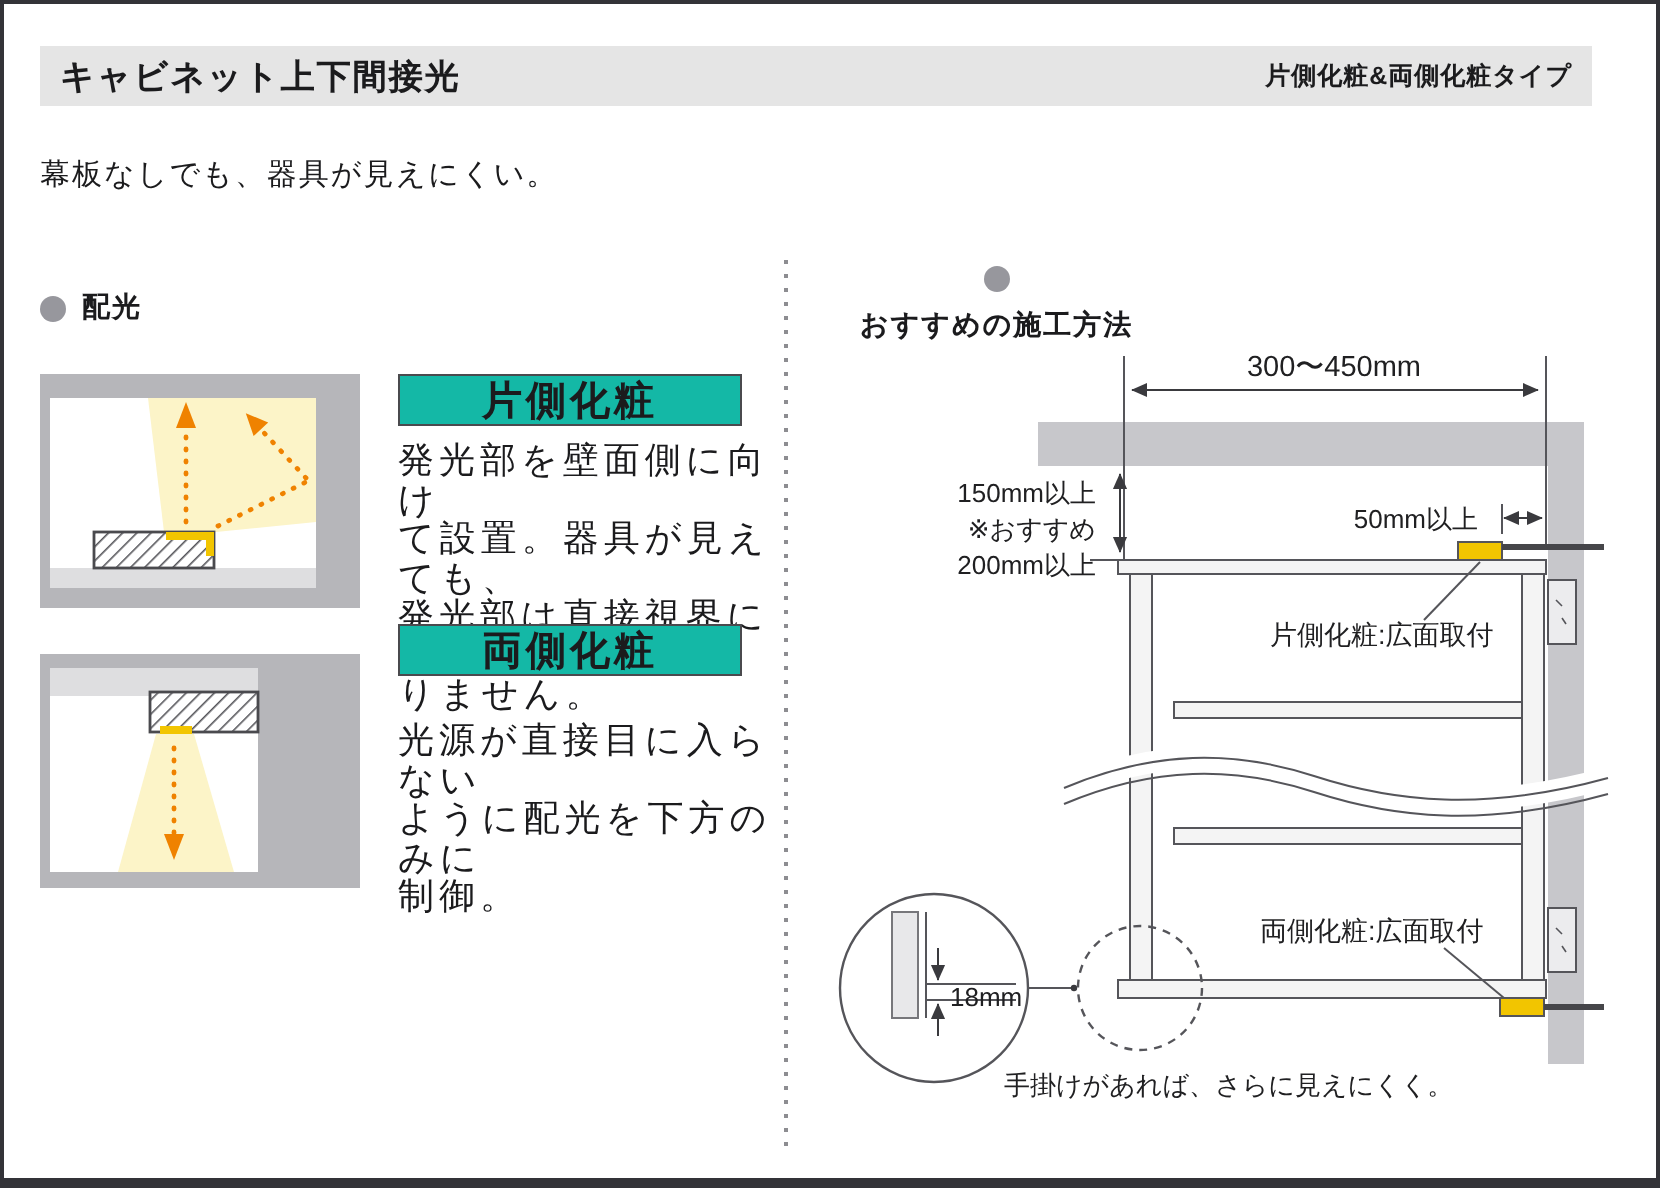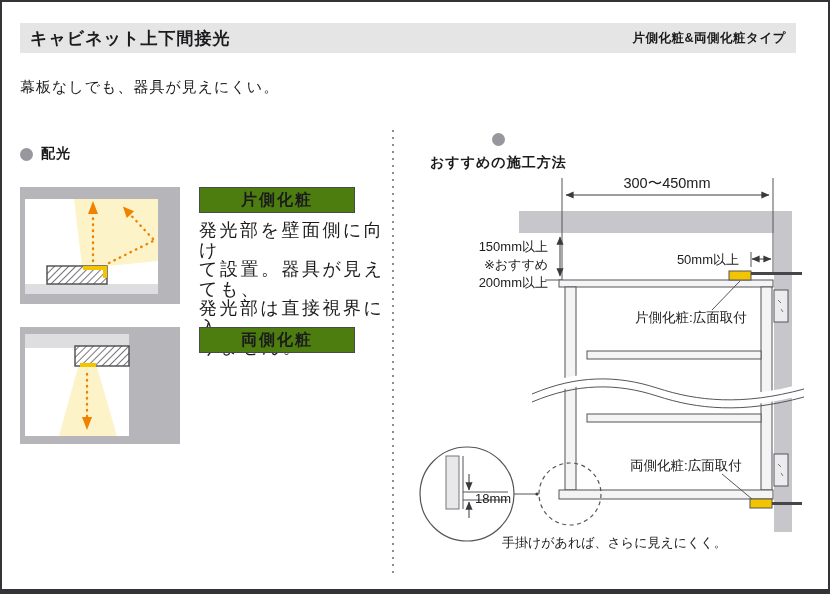--- a/index.html
+++ b/index.html
@@ -19,23 +19,23 @@
   .type-label{font-size:12.5px;font-weight:600;letter-spacing:0.5px;text-align:center;}
   .subtitle{
     position:absolute;left:18px;top:76px;font-size:15px;font-weight:400;letter-spacing:1px;
   }
   
   .section-heading{position:absolute;font-size:14px;font-weight:700;letter-spacing:1px;
     display:flex;align-items:center;gap:8px;}
   .bullet{width:13px;height:13px;border-radius:50%;background:#97979d;flex:0 0 auto;}
   
   .label-box{
-    position:absolute;width:156px;height:26px;border:1.3px solid #4a4a4e;
+    position:absolute;width:172px;height:26px;border:1.3px solid #4a4a4e;
     display:flex;align-items:center;justify-content:center;
-    font-size:16px;font-weight:700;letter-spacing:2px;box-sizing:border-box;background:#4d7c0f;
+    font-size:20px;font-weight:700;letter-spacing:2px;box-sizing:border-box;background:#14b8a6;
   }
   .desc{
     position:absolute;width:202px;font-size:18px;line-height:19.5px;letter-spacing:2.5px;
     white-space:pre-line;
   }
   
   .dotted-divider{
     position:absolute;left:390px;top:128px;width:2px;height:448px;
     background-image:repeating-linear-gradient(to bottom,#8d8d91 0 2px,transparent 2px 7px);
   }
@@ -102,23 +102,26 @@
     <rect x="0" y="0" width="160" height="117" fill="#b6b6ba"></rect>
     <rect x="5" y="7" width="104" height="102" fill="#ffffff"></rect>
     <rect x="5" y="7" width="104" height="14" fill="#dedee0"></rect>
     <polygon points="58,40 77,40 97,109 39,109" fill="#fcf4c8"></polygon>
     <rect x="55" y="19" width="54" height="20" fill="url(#h2)" stroke="#4a4a4e" stroke-width="1.4"></rect>
     <rect x="60" y="36" width="16" height="4" fill="#f2c500"></rect>
     <line x1="67" y1="47" x2="67" y2="90" stroke="#ef8200" stroke-width="2.4" stroke-dasharray="0.5 5.5" stroke-linecap="round"></line>
     <polygon points="67,103 62,90 72,90" fill="#ef8200"></polygon>
   </svg>
 
-  <div class="label-box" style="left:197px;top:325px;">
+  <div class="label-box" style="left:197px;top:310px;">
     <span>両側化粧</span>
   </div>
+  <div class="desc" style="left:197px;top:359px;">光源が直接目に入らない
+ように配光を下方のみに
+制御。</div>
 
   <div class="dotted-divider"></div>
 
   <div class="section-heading" style="left:428px;top:131px;flex-direction:column;">
     <span class="bullet"></span>
     <span>おすすめの施工方法</span>
   </div>
 
   <svg class="diagram" style="left:410px;top:160px;" width="420" height="400" viewBox="0 0 420 400">
     <defs>

